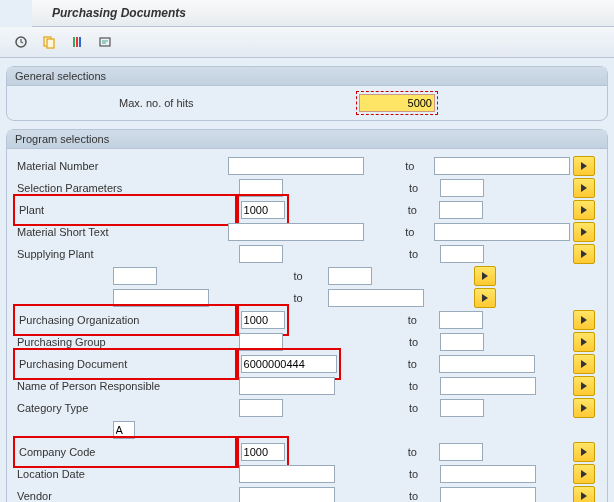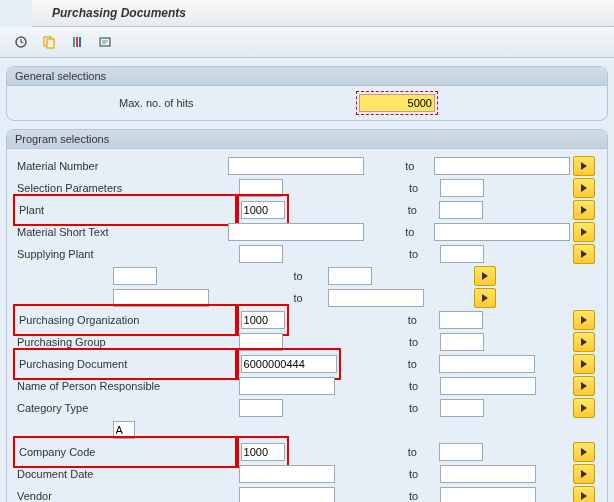--- a/index.html
+++ b/index.html
@@ -408,21 +408,21 @@
           <div class="col-to">
             <input class="sap-input short-input" style="">
           </div>
           <div class="col-arrow">
             <div class="arrow-btn">
               <span></span>
             </div>
           </div>
         </div>
         <div class="row row-gap">
-          <div class="label">Document Date</div>
+          <div class="label">Location Date</div>
           <div class="col-from">
             <div class="field-wrap">
               <input class="sap-input med-input" style="">
             </div>
           </div>
           <div class="col-to-label"><span class="to-label">to</span></div>
           <div class="col-to">
             <input class="sap-input med-input" style="">
           </div>
           <div class="col-arrow">

